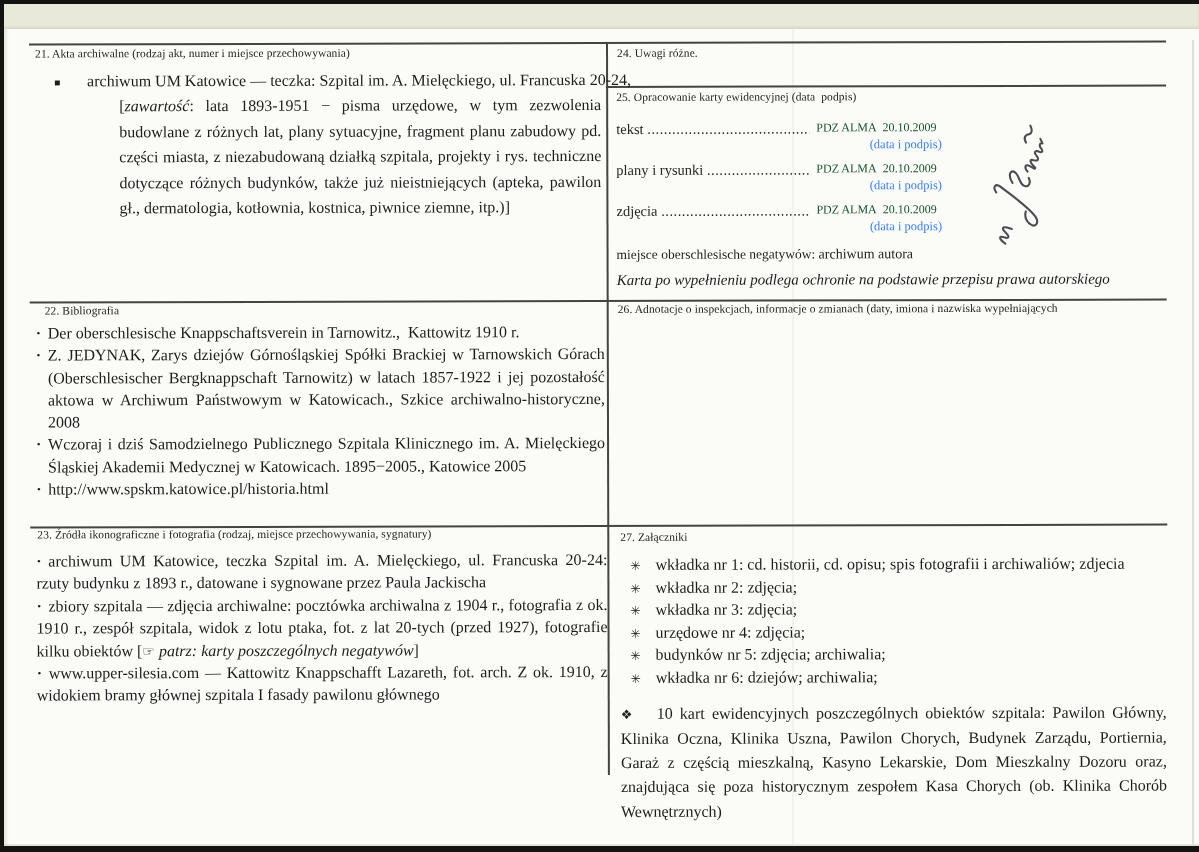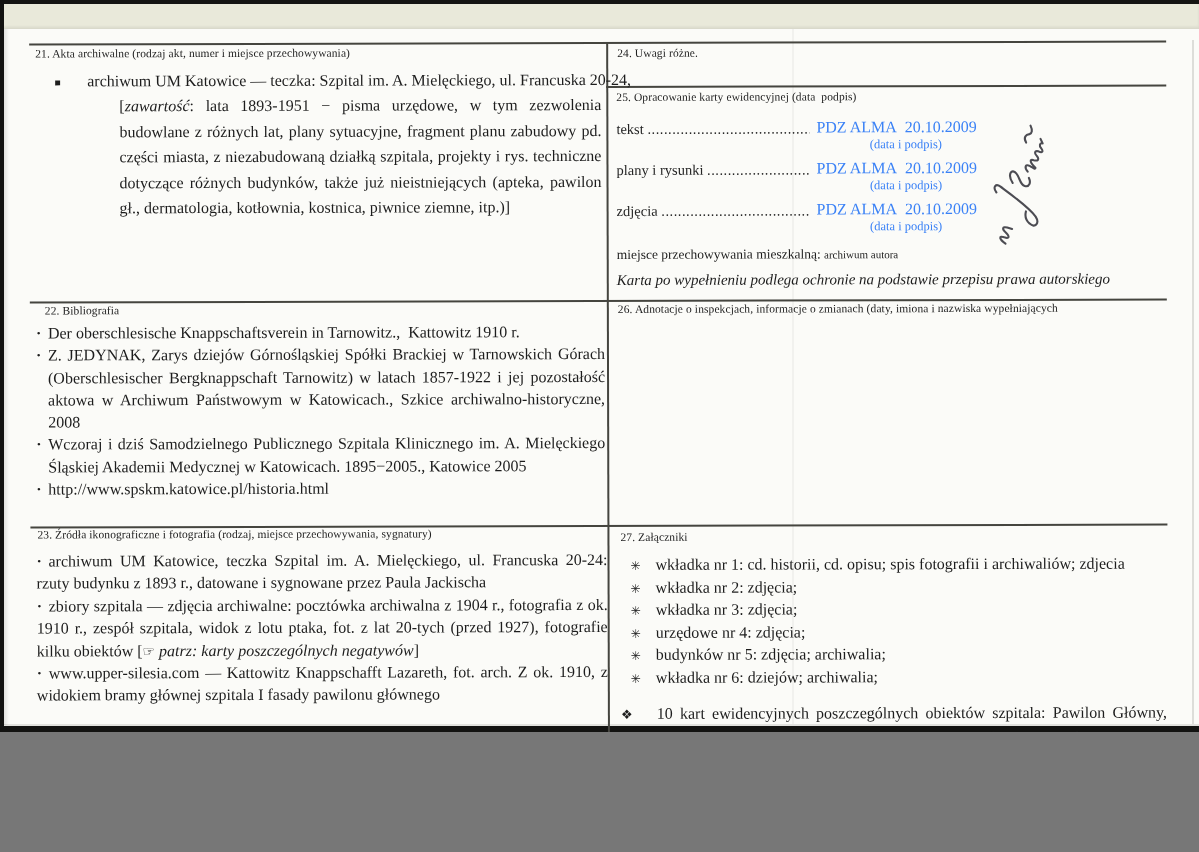--- a/index.html
+++ b/index.html
@@ -1,17 +1,17 @@
 <!DOCTYPE html>
 <html lang="pl"><head>
 <meta charset="utf-8">
 <style>
   html,body{margin:0;padding:0;background:#777;}
   #stage{
-    position:relative;width:1199px;height:732px;overflow:hidden;
+    position:relative;width:1199px;height:852px;overflow:hidden;
     background:#fbfbf8;
     font-family:"Liberation Serif", serif;
     color:#1d1d1d;
   }
   
   .edge-top{position:absolute;left:0;top:0;width:100%;height:4px;background:#141412;}
   .strip-beige{position:absolute;left:0;top:4px;width:100%;height:25px;background:#e9e9da;
     box-shadow:inset 0 -2px 3px rgba(0,0,0,.08);}
   .edge-left{position:absolute;left:0;top:0;bottom:0;width:4px;background:#131311;}
   .edge-left-shadow{position:absolute;left:4px;top:29px;bottom:7px;width:5px;background:linear-gradient(90deg,rgba(0,0,0,.10),rgba(0,0,0,0));}
@@ -54,24 +54,24 @@
   .hand{font-family:"DejaVu Sans", sans-serif;font-size:14px;}
 
   
   #s24{position:absolute;left:618px;top:47px;width:545px;}
 
   
   #s25{position:absolute;left:617px;top:91px;width:548px;}
   .sig-row{display:flex;align-items:flex-end;white-space:nowrap;}
   .sig-row .ld{display:inline-block;width:193px;height:17px;line-height:17px;overflow:hidden;white-space:nowrap;font-size:14.5px;color:#252525;}
   .sig-row .ld .dots{letter-spacing:.5px;}
-  .sig-row .val{font-size:16px;line-height:20px;padding-left:7px;color:#3b82f6;}
+  .sig-row .val{font-size:12px;line-height:20px;padding-left:7px;color:#14532d;}
   .sig-cap{margin-left:212px;width:155px;text-align:center;font-size:12.5px;color:#3b82f6;}
   .neg-line{margin-top:12px;font-size:13.5px;}
-  .neg-line .neg-val{font-size:11px;}
+  .neg-line .neg-val{font-size:14px;}
   .copyright{margin-top:9px;font-size:15px;}
 
   
   #s26{position:absolute;left:618px;top:303px;width:548px;}
 
   
   #s27{position:absolute;left:620px;top:531px;width:546px;}
   #s27 .list{margin-top:13px;font-size:16px;}
   #s27 .row{display:flex;height:22.6px;align-items:baseline;}
   #s27 .ast{width:25px;margin-left:10px;font-size:12px;color:#222;}
@@ -151,21 +151,21 @@
       </div>
       <div class="sig-cap">(data i podpis)</div>
 
       <div class="sig-row" style="margin-top:6px;">
         <span class="ld"><span>zdjęcia </span><span class="dots">....................................................................................</span></span>
         <span class="val">PDZ ALMA&nbsp; 20.10.2009</span>
       </div>
       <div class="sig-cap">(data i podpis)</div>
 
       <div class="neg-line">
-        <span>miejsce przechowywania mieszkalną: </span><span class="neg-val">archiwum autora</span>
+        <span>miejsce oberschlesische negatywów: </span><span class="neg-val">archiwum autora</span>
       </div>
       <div class="copyright it">Karta po wypełnieniu podlega ochronie na podstawie przepisu prawa autorskiego</div>
     </div>
 
     <div id="s26">
       <div class="h">26. Adnotacje o inspekcjach, informacje o zmianach (daty, imiona i nazwiska wypełniających</div>
     </div>
 
     <div id="s27">
       <div class="h">27. Załączniki</div>

